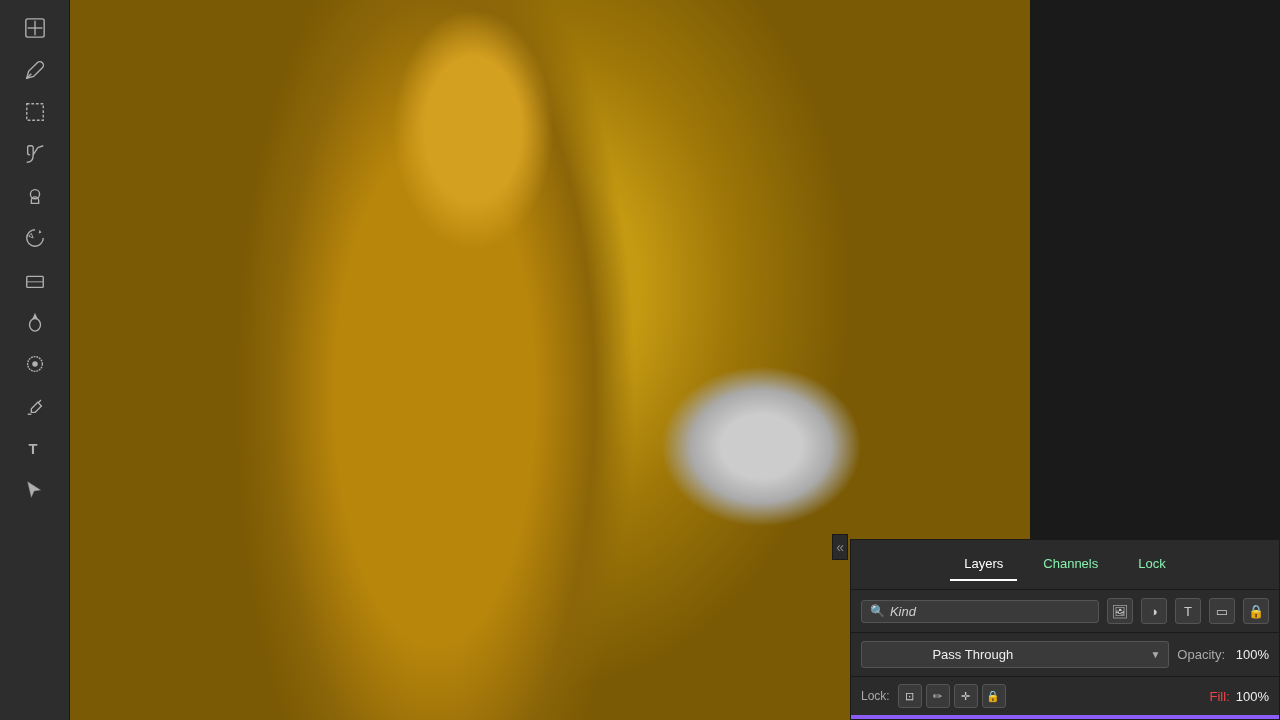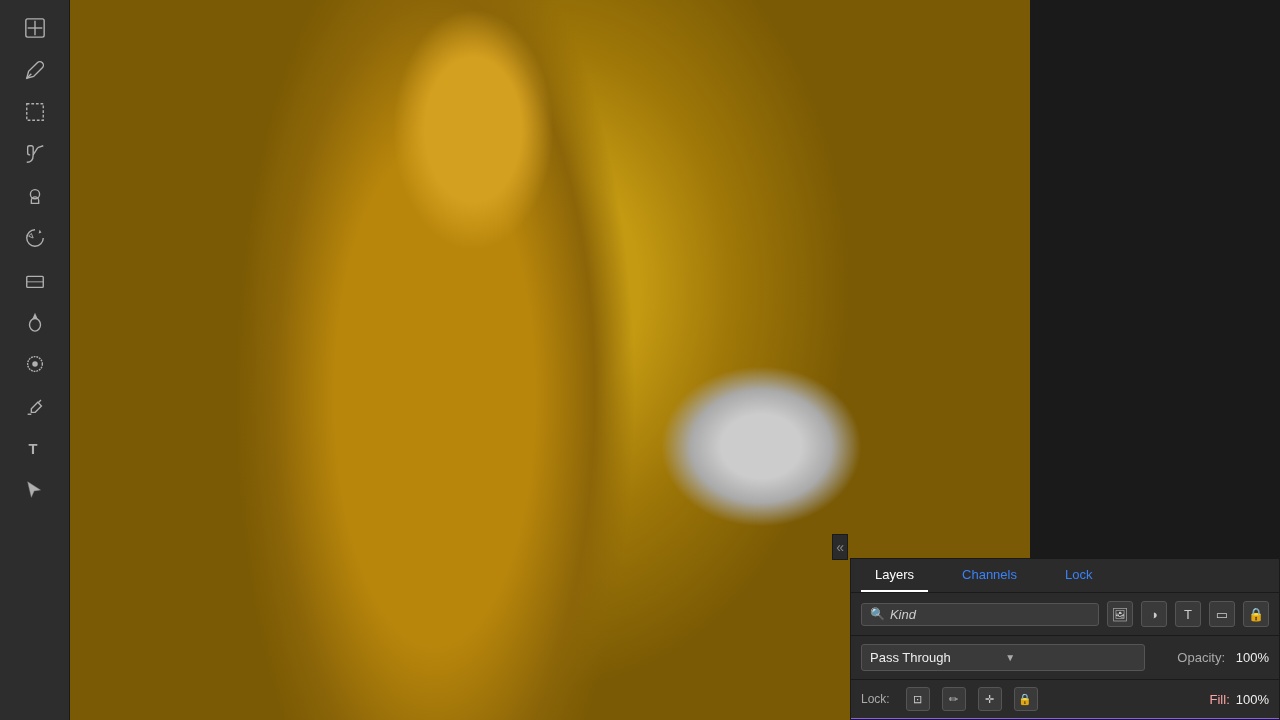--- a/index.html
+++ b/index.html
@@ -101,29 +101,30 @@
       cursor: pointer;
       background: #2b2b2b;
       padding: 4px 3px;
       border: 1px solid #1a1a1a;
     }
 
     #panel-tabs {
       display: flex;
       background: #2b2b2b;
       border-bottom: 1px solid #1a1a1a;
-      padding: 0 10px;
-      gap: 20px;
+      padding: 8px 10px;
+      gap: 12px;
+      justify-content: center;
     }
 
     .panel-tab {
       padding: 8px 14px;
       font-size: 13px;
       cursor: pointer;
-      color: #3b82f6;
+      color: #86efac;
       border-bottom: 2px solid transparent;
     }
 
     .panel-tab.active {
       color: #fff;
       border-bottom: 2px solid #fff;
     }
 
     #filter-row {
       display: flex;
@@ -188,59 +189,59 @@
     #blend-mode-select {
       display: flex;
       align-items: center;
       background: #3a3a3a;
       border: 1px solid #555;
       border-radius: 3px;
       padding: 5px 8px;
       flex: 1;
       cursor: pointer;
       gap: 4px;
+      text-align: right;
     }
 
     #blend-mode-select span {
       color: #eee;
       font-size: 13px;
       flex: 1;
     }
 
     #blend-mode-select .arrow {
       color: #aaa;
       font-size: 10px;
     }
 
     #opacity-row {
       display: flex;
       align-items: flex-start;
       gap: 4px;
-      margin-left: 24px;
     }
 
     #opacity-label {
       color: #aaa;
       font-size: 13px;
     }
 
     #opacity-value {
       color: #eee;
       font-size: 13px;
       min-width: 40px;
       text-align: right;
     }
 
     #lock-row {
       display: flex;
       align-items: center;
       padding: 7px 10px;
-      gap: 12px;
-      background: #2b2b2b;
-      border-bottom: 1px solid #8b5cf6;
+      gap: 4px;
+      background: #2b2b2b;
+      border-bottom: 4px solid #8b5cf6;
     }
 
     #lock-label {
       color: #aaa;
       font-size: 12px;
       margin-right: 4px;
     }
 
     .lock-icon-btn {
       width: 24px;
@@ -257,21 +258,21 @@
     }
 
     #fill-row {
       display: flex;
       align-items: center;
       margin-left: auto;
       gap: 6px;
     }
 
     #fill-label {
-      color: #fca5a5;
+      color: #ef4444;
       font-size: 13px;
     }
 
     #fill-value {
       color: #eee;
       font-size: 13px;
     }
   </style>
 </head>
 <body>

